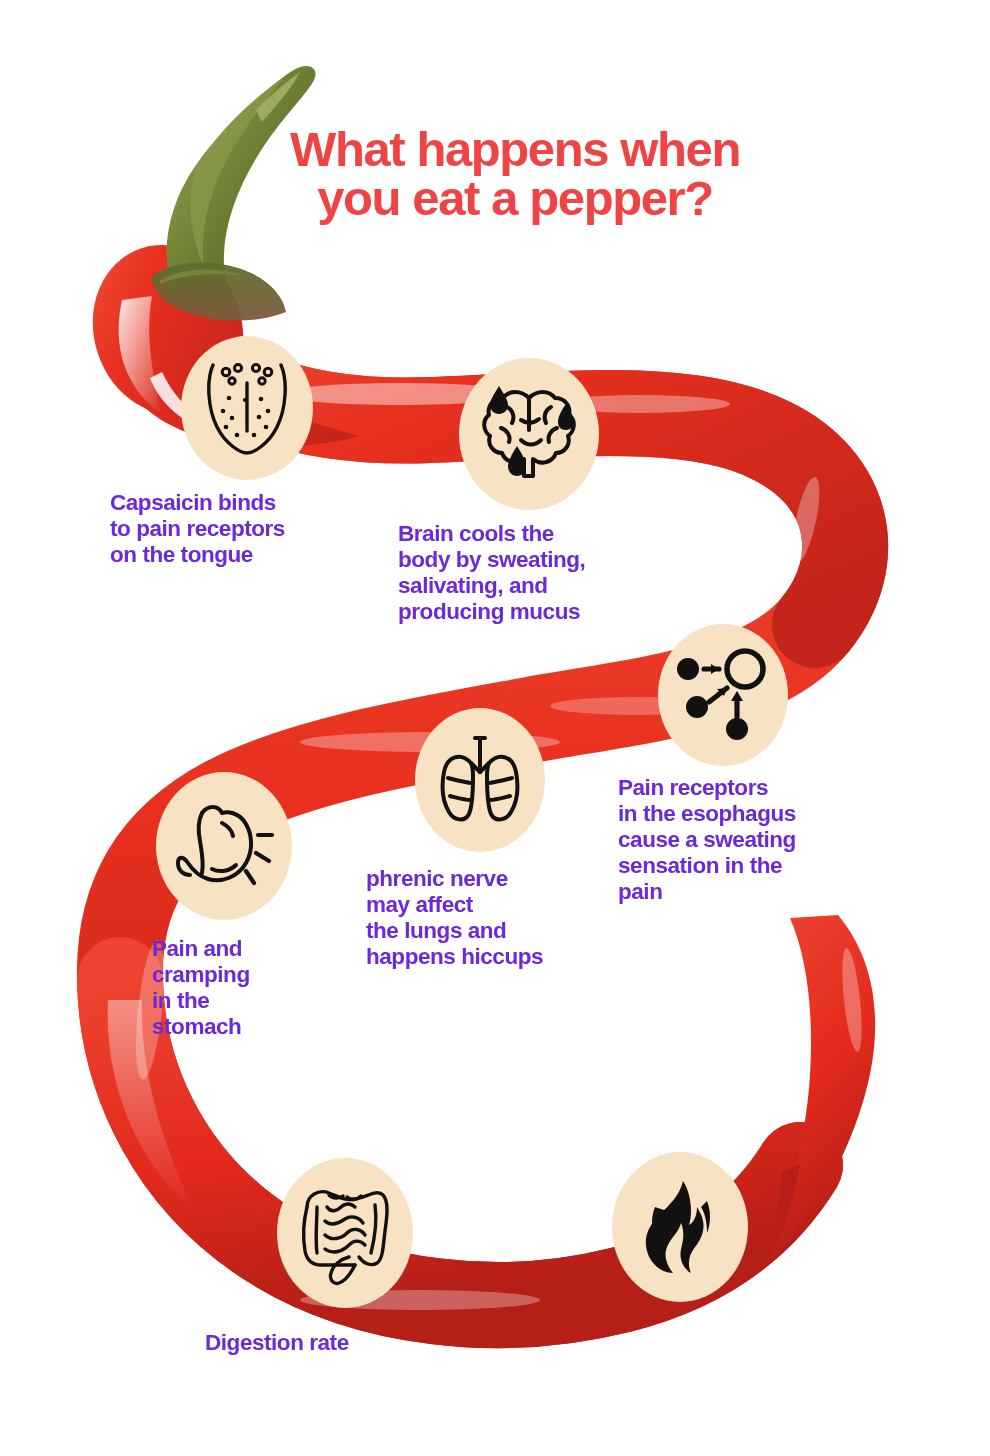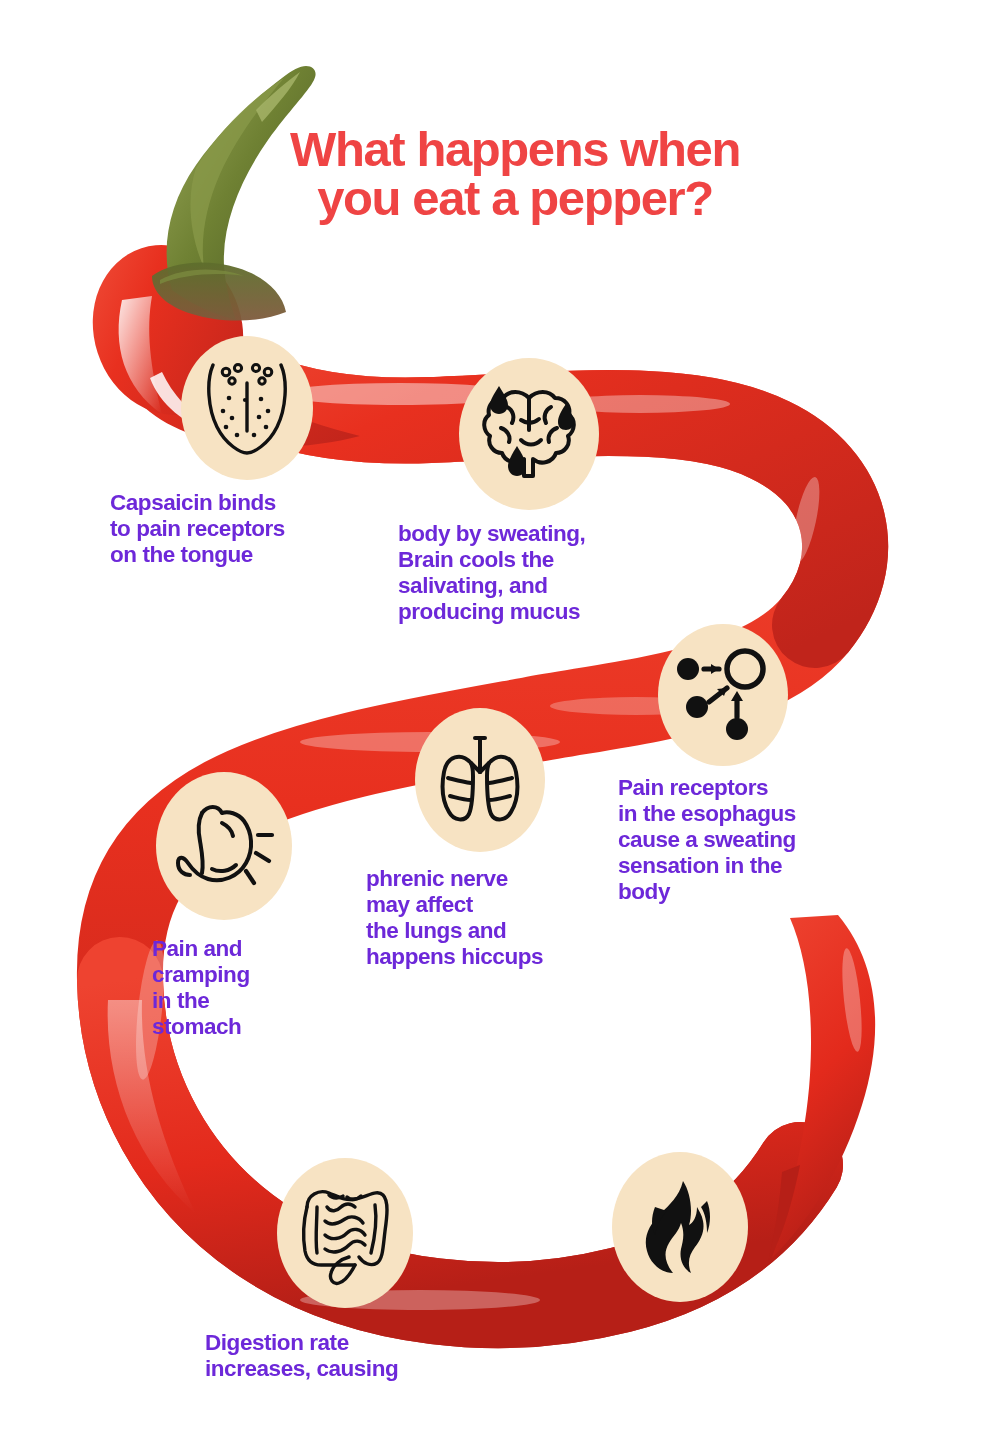--- a/index.html
+++ b/index.html
@@ -216,22 +216,22 @@
         </g>
         <g fill="#111">
           <path d="M22 6 C27 14, 31 20, 31 25 C31 30, 27 34, 22 34 C17 34, 13 30, 13 25 C13 20, 17 14, 22 6 Z"></path>
           <path d="M89 24 C93 31, 97 37, 97 42 C97 47, 93 50, 89 50 C84 50, 81 47, 81 42 C81 37, 84 31, 89 24 Z"></path>
           <path d="M40 66 C45 74, 49 81, 49 86 C49 92, 45 96, 40 96 C35 96, 31 92, 31 86 C31 81, 35 74, 40 66 Z"></path>
         </g>
       </svg>
     </span>
   </div>
   <div class="caption" style="left:398px;top:521px;width:262px;">
+    <div>Brain cools the</div>
     <div>body by sweating,</div>
-    <div>Brain cools the</div>
     <div>salivating, and</div>
     <div>producing mucus</div>
   </div>
 
   <div class="bubble" style="left:658px;top:624px;width:130px;height:142px;">
     <span>
       <svg width="96" height="100" viewBox="0 0 96 100">
         <circle cx="70" cy="24" r="18" fill="none" stroke="#111" stroke-width="5.5"></circle>
         <circle cx="13" cy="24" r="11" fill="#111"></circle>
         <circle cx="22" cy="62" r="11" fill="#111"></circle>
@@ -247,21 +247,21 @@
           <path d="M62 46 L56 56 L68 56 Z"></path>
         </g>
       </svg>
     </span>
   </div>
   <div class="caption" style="left:618px;top:775px;width:262px;">
     <div>Pain receptors</div>
     <div>in the esophagus</div>
     <div>cause a sweating</div>
     <div>sensation in the</div>
-    <div>body</div>
+    <div>pain</div>
   </div>
 
   <div class="bubble" style="left:415px;top:708px;width:130px;height:144px;">
     <span>
       <svg width="98" height="100" viewBox="0 0 98 100">
         <g fill="none" stroke="#111" stroke-width="4" stroke-linecap="round" stroke-linejoin="round">
           <path d="M44 8 L54 8"></path>
           <path d="M49 10 L49 42"></path>
           <path d="M49 42 L40 33"></path>
           <path d="M49 42 L58 33"></path>
@@ -325,21 +325,20 @@
           <path d="M32 58 C38 64, 48 62, 54 56 C60 50, 68 52, 72 58"></path>
           <path d="M32 72 C40 78, 50 74, 56 68 C62 62, 68 64, 72 68"></path>
           <path d="M36 18 C40 22, 46 22, 50 19"></path>
           <path d="M54 20 C58 24, 64 23, 68 19"></path>
         </g>
       </svg>
     </span>
   </div>
   <div class="caption" style="left:205px;top:1330px;width:280px;">
     <div>Digestion rate</div>
-    <div>increases, causing</div>
   </div>
 
   <div class="bubble" style="left:612px;top:1152px;width:136px;height:150px;">
     <span>
       <svg width="82" height="96" viewBox="0 0 82 96">
         <path fill="#111" d="M44 2 C40 18, 30 26, 22 34 C10 46, 4 58, 8 72
                  C11 84, 22 94, 34 94 C26 84, 24 74, 30 64
                  C34 57, 40 52, 42 44 C46 54, 44 62, 42 70
                  C40 80, 44 90, 52 94 C48 84, 50 76, 56 68
                  C62 60, 66 52, 64 42 C63 36, 60 32, 58 28

